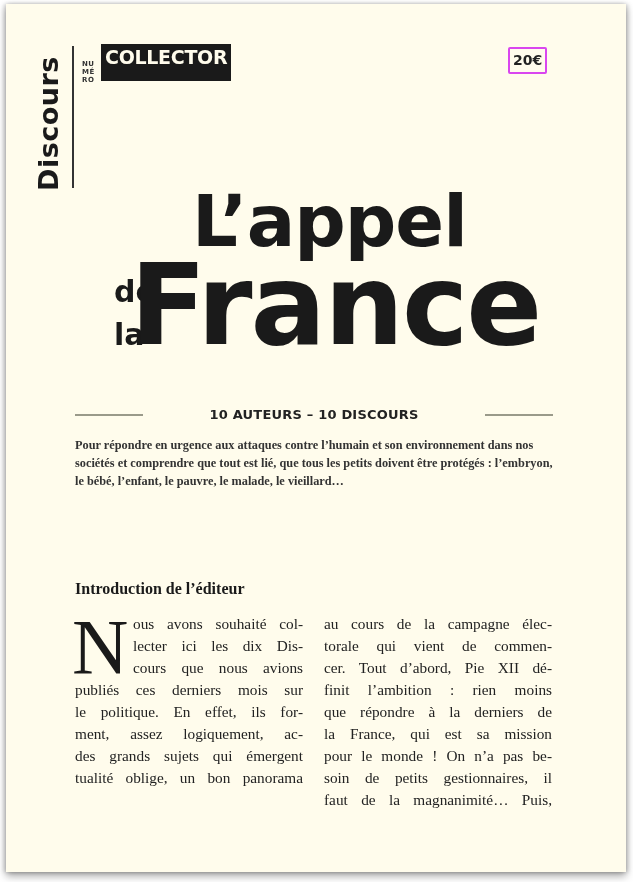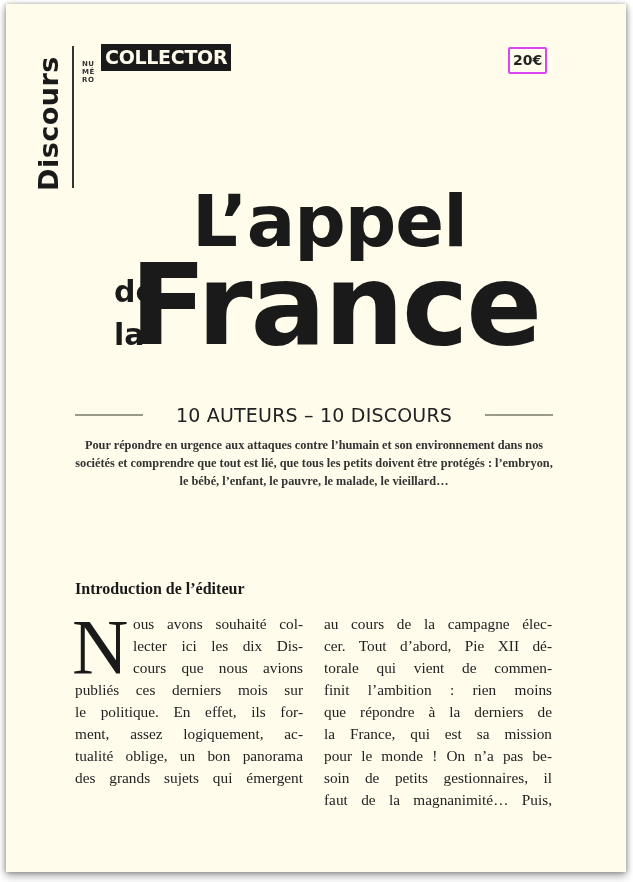--- a/index.html
+++ b/index.html
@@ -62,21 +62,21 @@
     font-size: 7px;
     line-height: 8px;
     font-weight: bold;
     color: #333;
     letter-spacing: 0.5px;
   }
   .collector {
     position: absolute;
     left: 95px;
     top: 40px;
-    height: 27px;
+    height: 37px;
     padding: 0 4px;
     background: #1a1a1a;
     color: #fffcec;
     font-size: 19px;
     line-height: 27px;
     font-weight: bold;
     letter-spacing: -0.3px;
   }
   .price {
     position: absolute;
@@ -134,34 +134,34 @@
     display: flex;
     align-items: center;
     justify-content: space-between;
   }
   .rule {
     width: 68px;
     height: 1.5px;
     background: #9a9a8a;
   }
   .subtitle {
-    font-size: 19px;
+    font-size: 13px;
     line-height: 30px;
     color: #222;
     white-space: nowrap;
     letter-spacing: 0.2px;
+    font-weight: bold;
   }
   .tagline {
     position: absolute;
     left: 69px;
     top: 432px;
     width: 478px;
     font-size: 12.3px;
     line-height: 18px;
-    text-align: center;
     font-weight: bold;
     color: #333;
   }
 
   
   .intro-heading {
     position: absolute;
     left: 69px;
     top: 575px;
     font-size: 16px;
@@ -233,28 +233,28 @@
   <div class="intro-heading serif">Introduction de l’éditeur</div>
 
   <div class="col col-left serif">
     <span class="dropcap serif">N</span>
     <span class="line indent">ous avons souhaité col-</span>
     <span class="line indent">lecter ici les dix Dis-</span>
     <span class="line indent">cours que nous avions</span>
     <span class="line">publiés ces derniers mois sur</span>
     <span class="line">le politique. En effet, ils for-</span>
     <span class="line">ment, assez logiquement, ac-</span>
+    <span class="line">des grands sujets qui émergent</span>
     <span class="line">tualité oblige, un bon panorama</span>
-    <span class="line">des grands sujets qui émergent</span>
   </div>
 
   <div class="col col-right serif">
     <span class="line">au cours de la campagne élec-</span>
+    <span class="line">torale qui vient de commen-</span>
     <span class="line">cer. Tout d’abord, Pie XII dé-</span>
-    <span class="line">torale qui vient de commen-</span>
     <span class="line">finit l’ambition : rien moins</span>
     <span class="line">que répondre à la derniers de</span>
     <span class="line">la France, qui est sa mission</span>
     <span class="line">pour le monde ! On n’a pas be-</span>
     <span class="line">soin de petits gestionnaires, il</span>
     <span class="line">faut de la magnanimité… Puis,</span>
   </div>
 
 </div>
 

